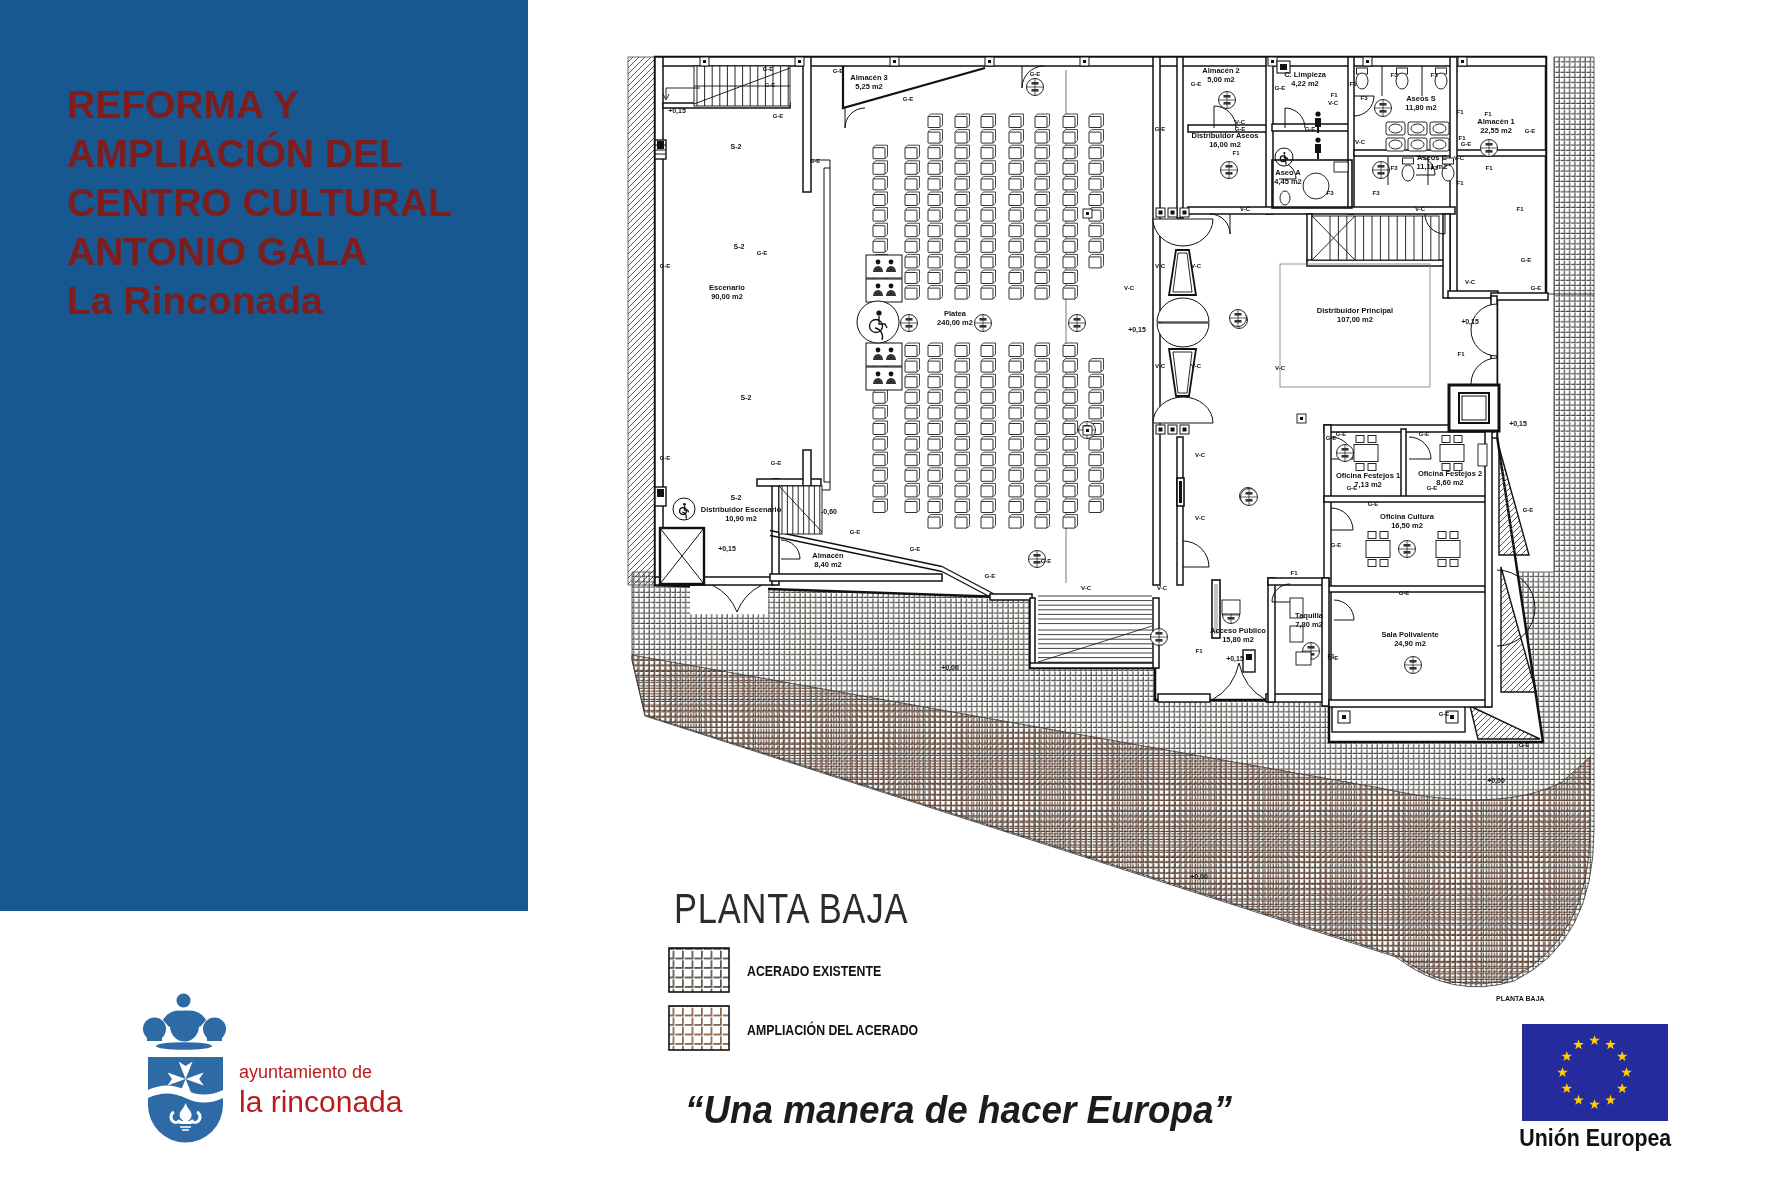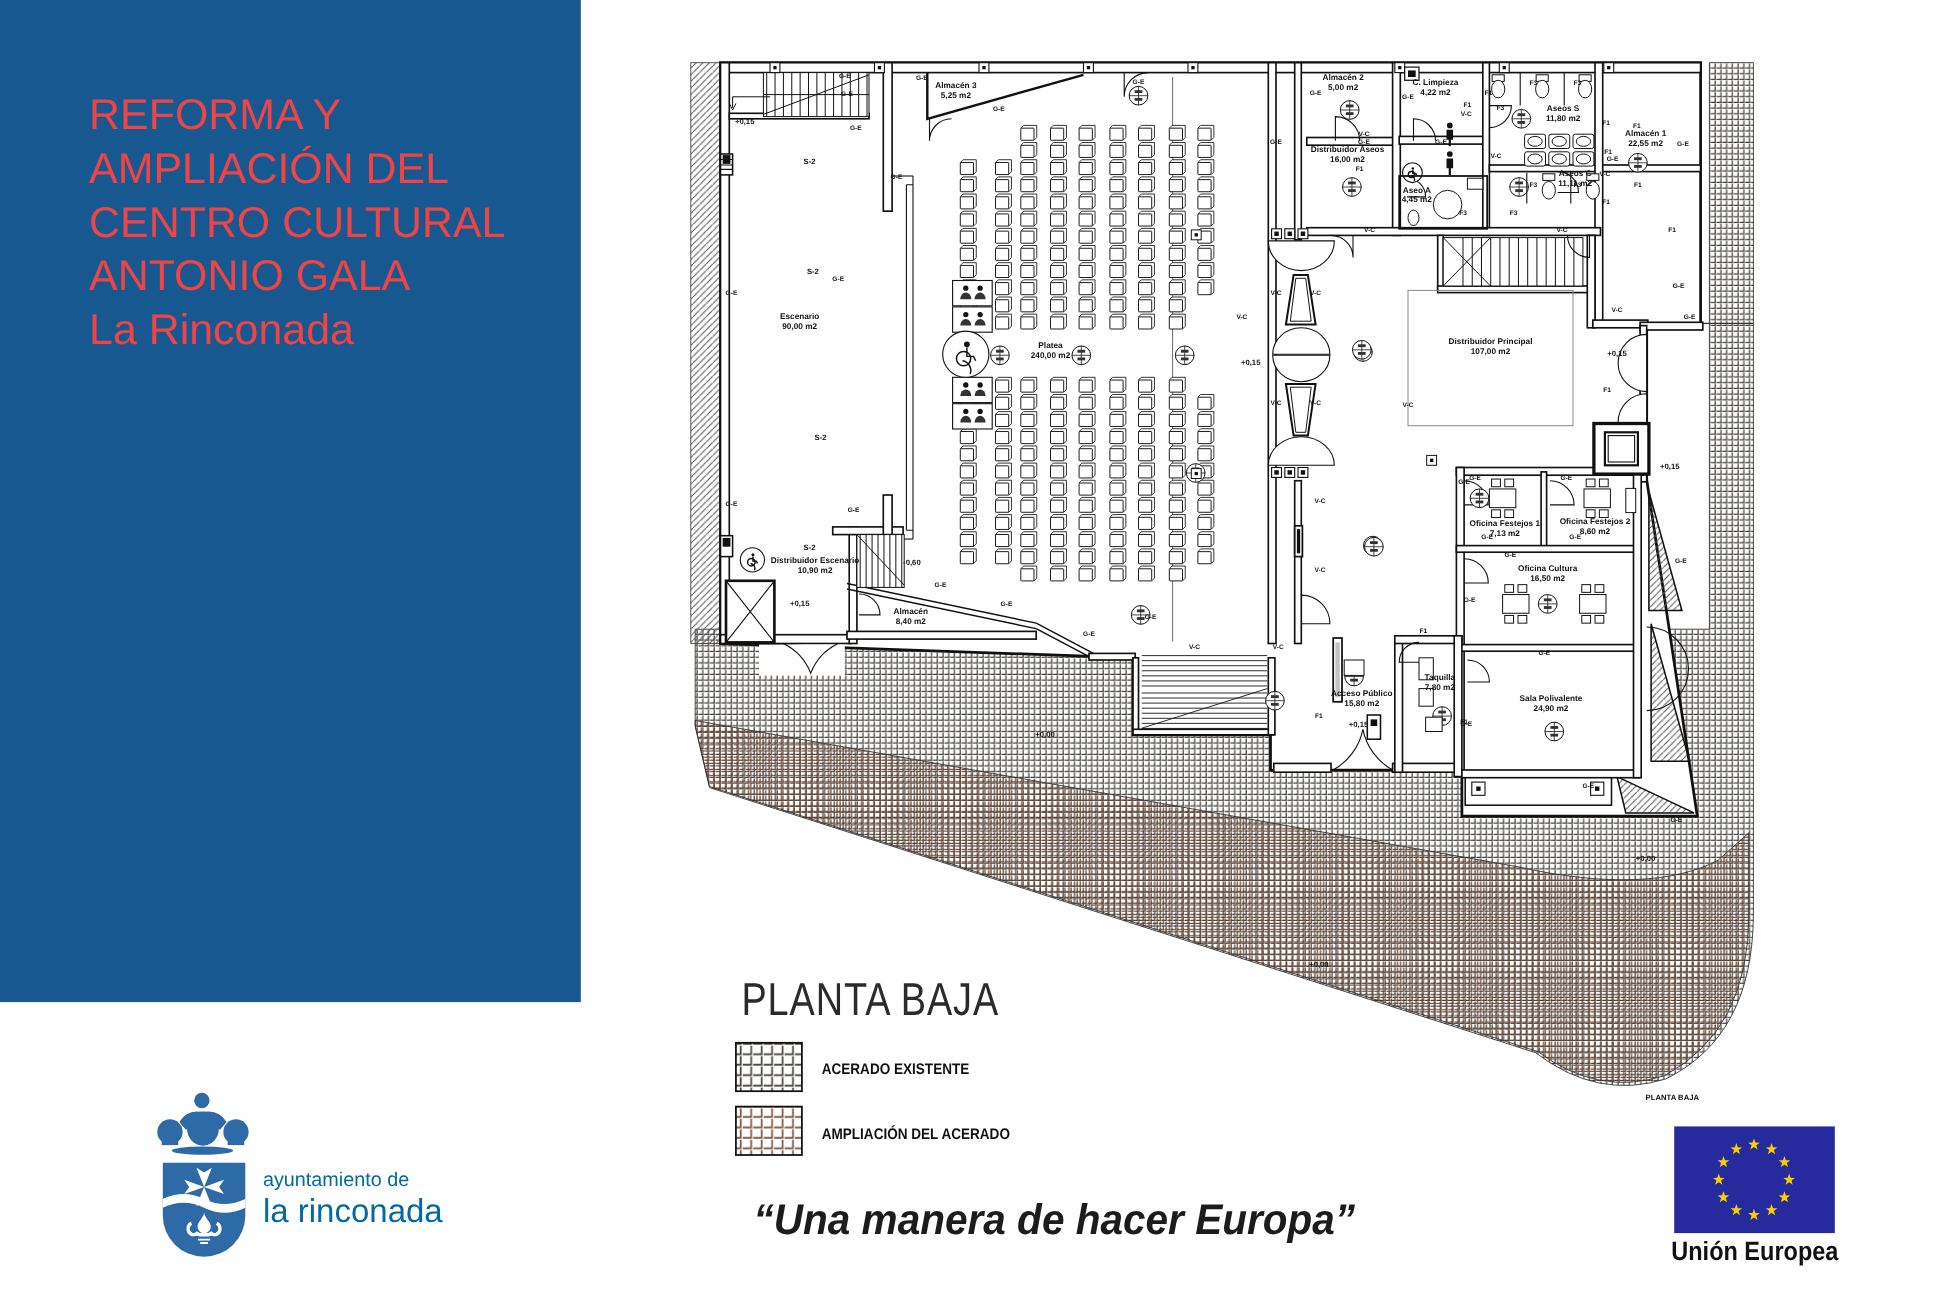--- a/index.html
+++ b/index.html
@@ -1,24 +1,24 @@
 <!DOCTYPE html>
 <html><head>
 <meta charset="utf-8">
 <style>
 html,body{margin:0;padding:0;background:#fff;width:1772px;height:1181px;overflow:hidden;}
 body{font-family:"Liberation Sans", sans-serif;position:relative;}
 #panel{position:absolute;left:0;top:0;width:528px;height:911px;background:#185891;}
-#title{position:absolute;left:81px;top:80px;color:#ef4444;font-weight:normal;font-size:39px;line-height:49px;letter-spacing:0px;}
+#title{position:absolute;left:67px;top:80px;color:#7f1d1d;font-weight:bold;font-size:39px;line-height:49px;letter-spacing:0px;}
 #planta{position:absolute;left:674px;top:885px;font-size:42px;color:#2b2b2b;letter-spacing:1px;font-weight:normal;transform:scaleX(0.82);transform-origin:left top;}
 .leglab{position:absolute;font-size:14px;font-weight:bold;color:#111;transform:scaleX(0.88);transform-origin:left top;}
 #quote{position:absolute;left:685px;top:1088px;font-size:39px;font-weight:bold;font-style:italic;color:#1c1c1c;transform:scaleX(0.945);transform-origin:left top;}
 #uelab{position:absolute;left:1510px;width:170px;top:1124px;text-align:center;font-size:24px;font-weight:bold;color:#111;white-space:nowrap;transform:scaleX(0.89);transform-origin:center top;}
 #pbsmall{position:absolute;left:1496px;top:995px;font-size:7px;font-weight:bold;color:#111;}
-#ayto{position:absolute;left:239px;top:1062px;color:#0369a1;}
+#ayto{position:absolute;left:239px;top:1062px;color:#b91c1c;}
 #ayto .l1{font-size:18px;}
 #ayto .l2{font-size:30px;margin-top:2px;}
 svg{position:absolute;left:0;top:0;}
 </style>
 </head>
 <body>
 
 <div id="panel"></div>
 
 <div id="title">REFORMA Y<br>AMPLIACIÓN DEL<br>CENTRO CULTURAL<br>ANTONIO GALA<br>La Rinconada</div>

